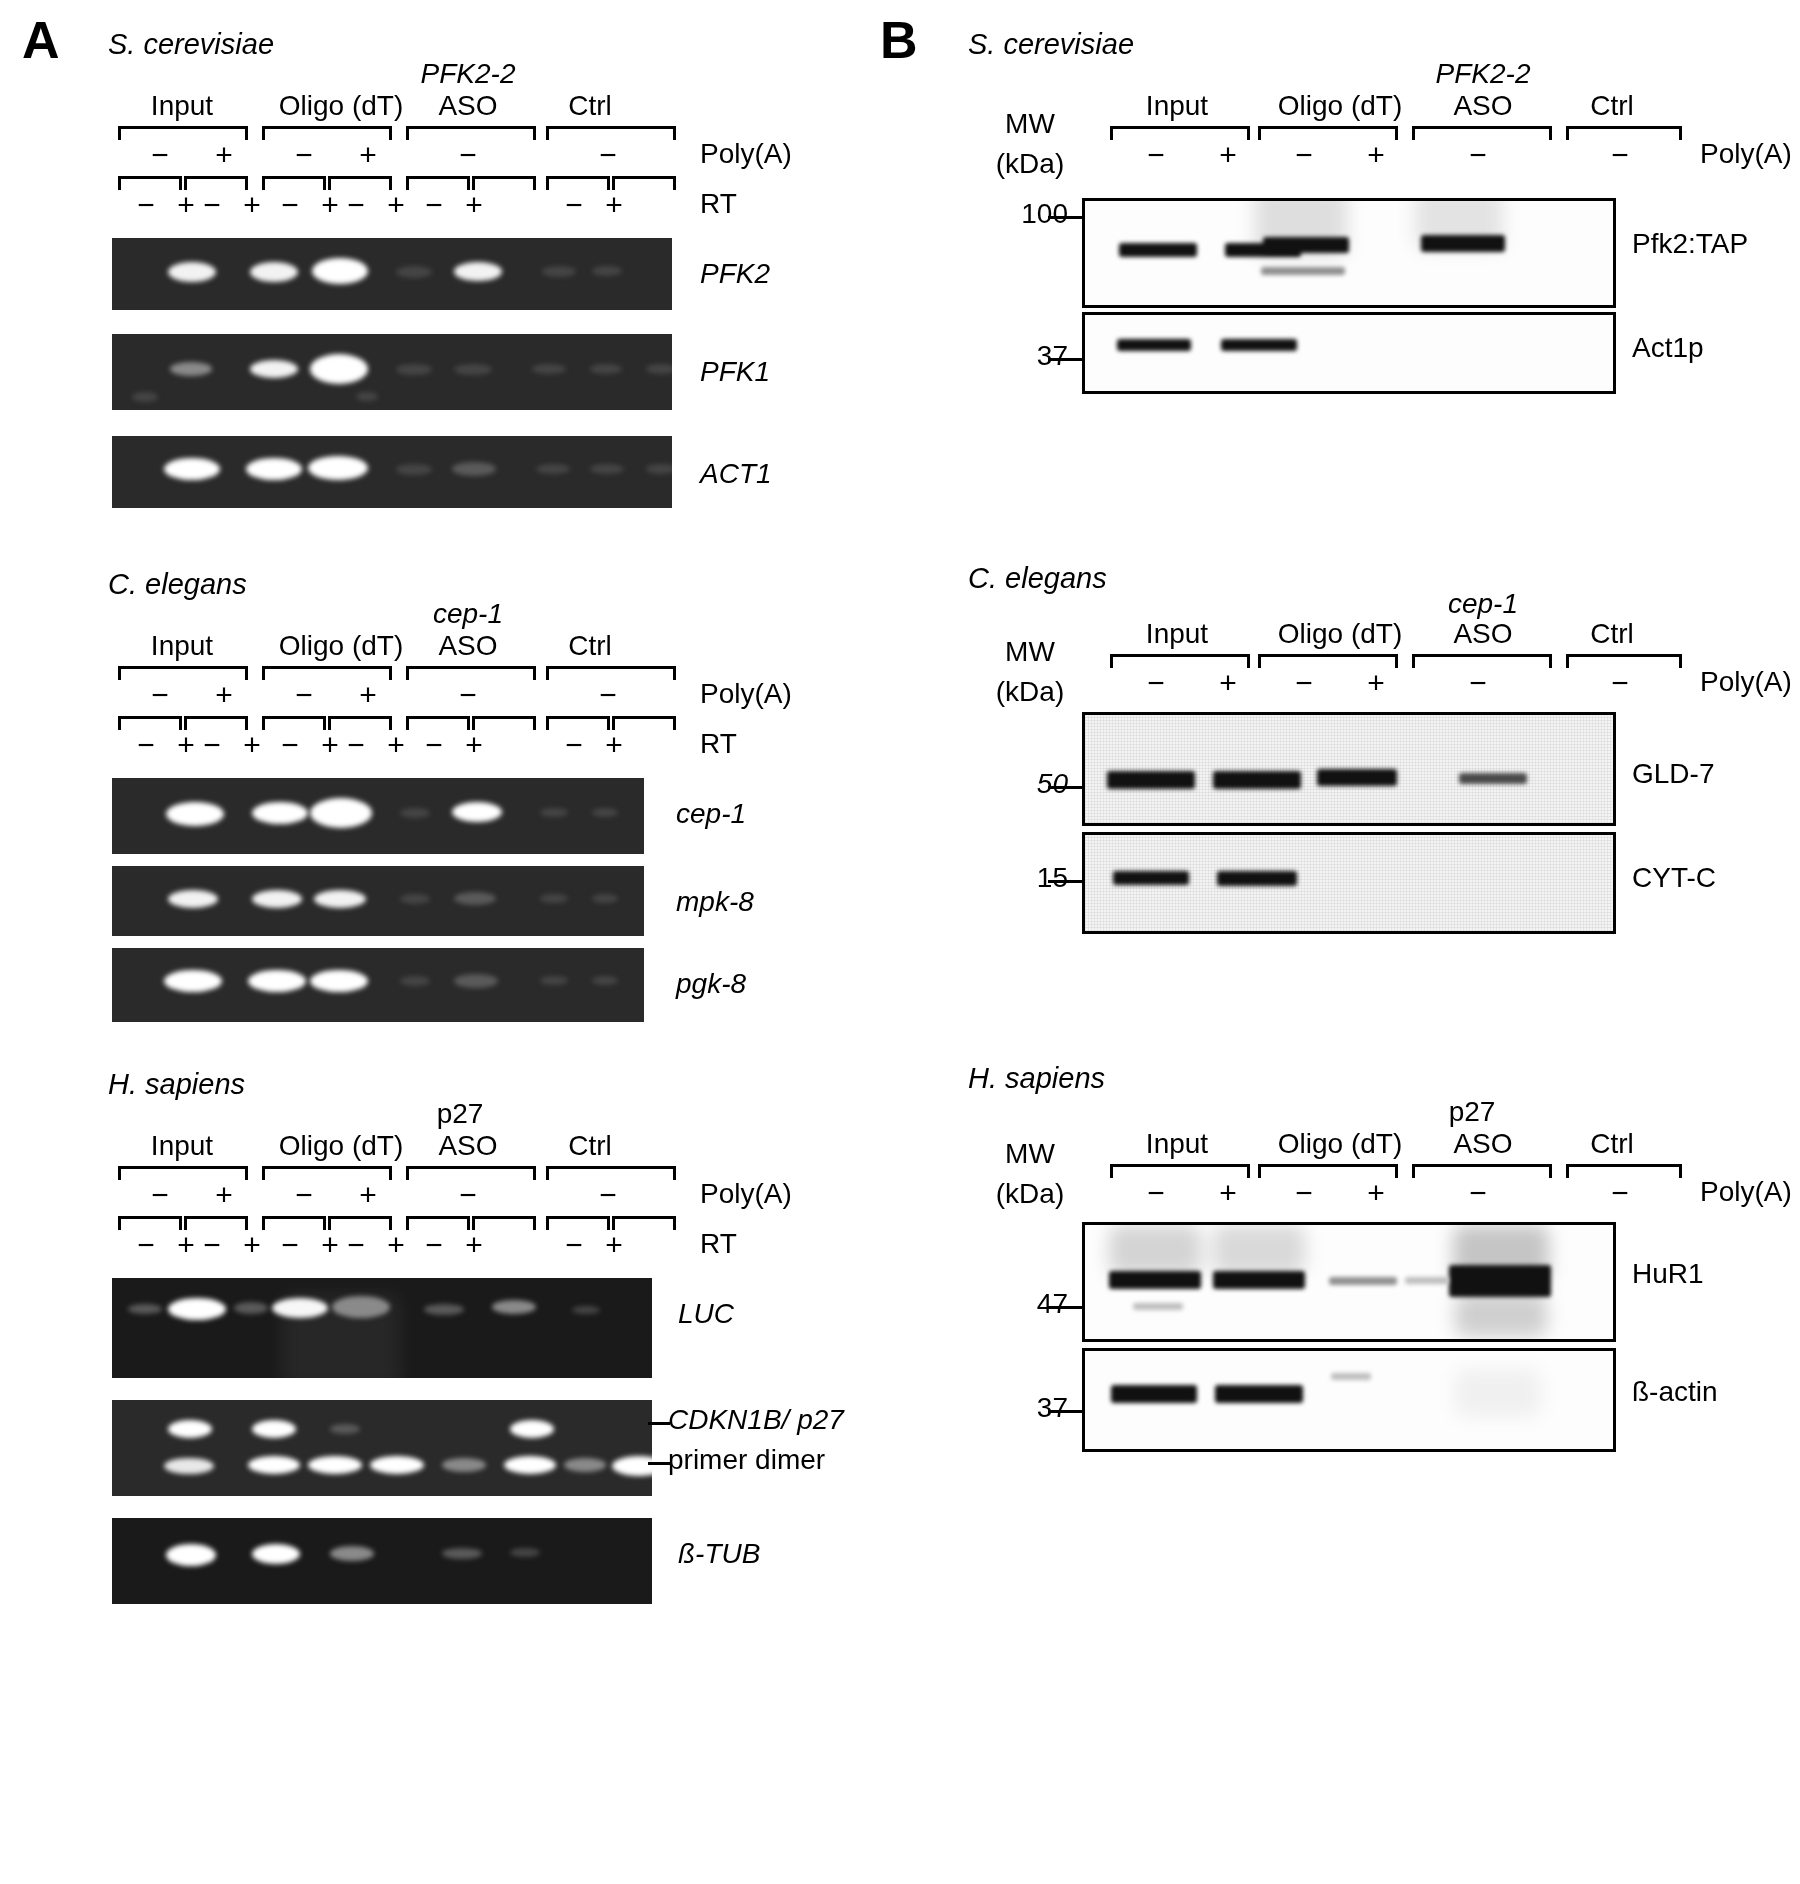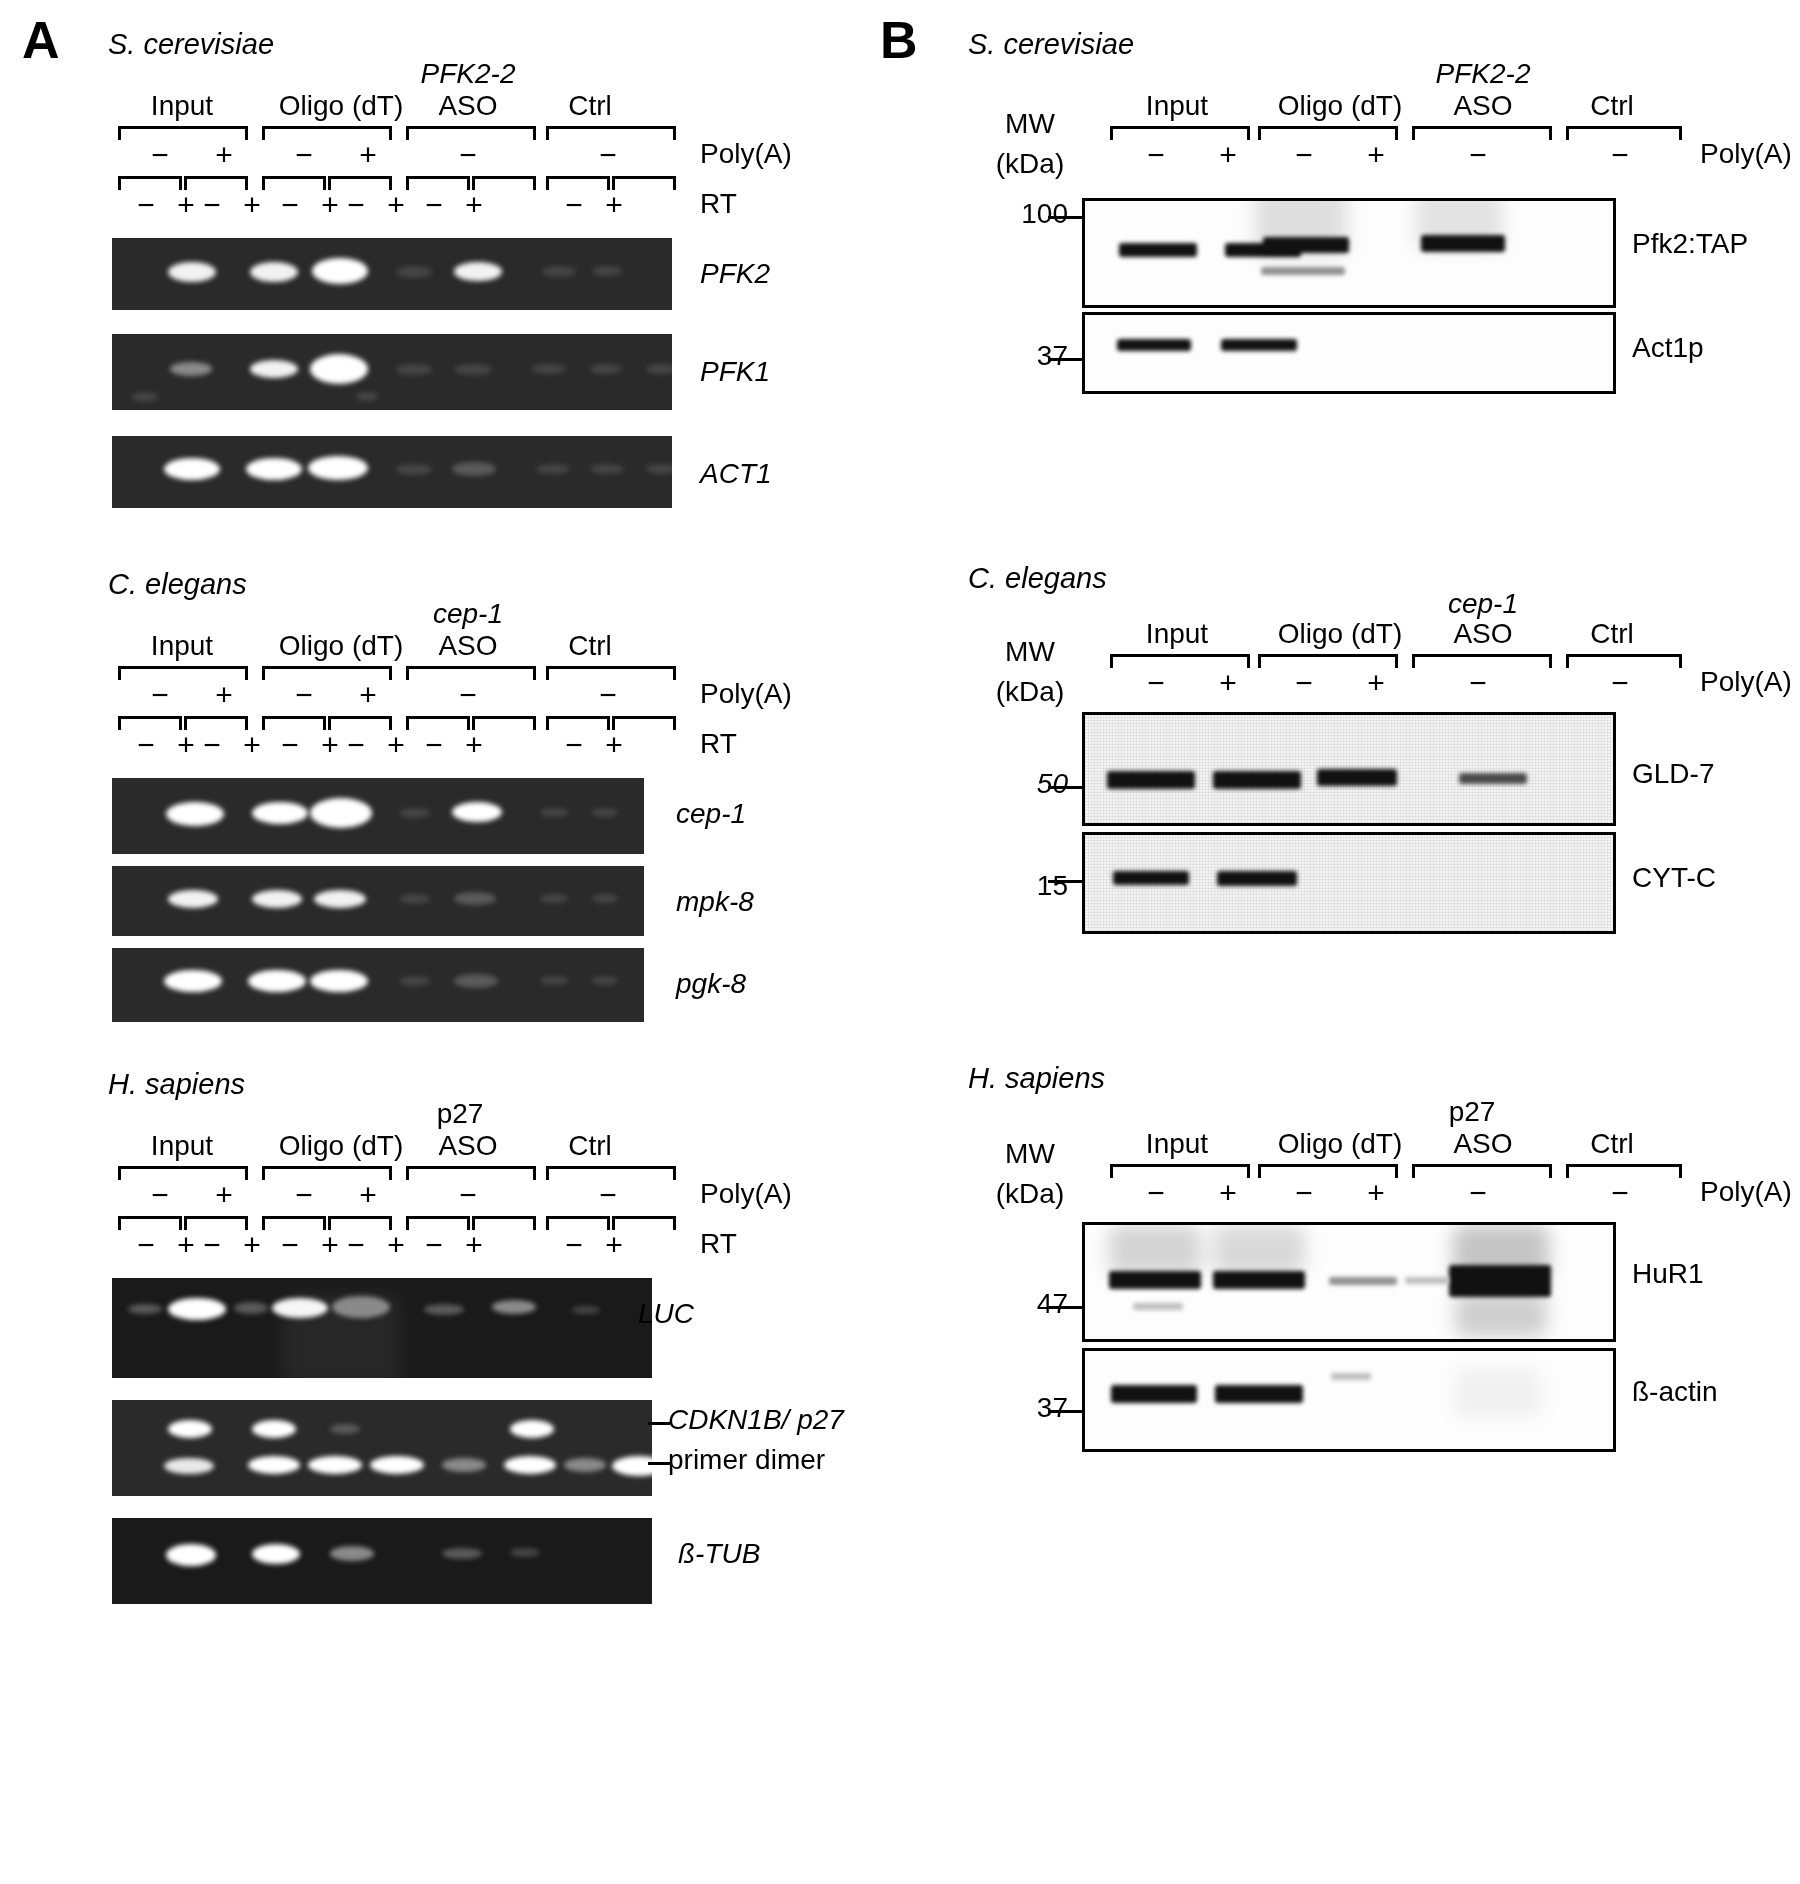--- a/index.html
+++ b/index.html
@@ -281,21 +281,21 @@
   <div class="smear" style="left:170px;top:16px;width:118px;height:94px;background:rgba(255,255,255,0.06);"></div>
   <div class="band faint" style="left:16px;top:26px;width:34px;height:10px;"></div>
   <div class="band" style="left:56px;top:20px;width:58px;height:22px;background:#ffffff;"></div>
   <div class="band faint" style="left:122px;top:24px;width:34px;height:12px;"></div>
   <div class="band" style="left:160px;top:20px;width:56px;height:20px;background:#f7f7f7;"></div>
   <div class="band dim" style="left:220px;top:18px;width:58px;height:22px;"></div>
   <div class="band faint" style="left:312px;top:26px;width:40px;height:11px;"></div>
   <div class="band dim" style="left:380px;top:22px;width:44px;height:14px;"></div>
   <div class="band vfaint" style="left:460px;top:28px;width:28px;height:8px;"></div>
 </div>
-<div class="row-side-label italic" style="left:638px;top:1298px;">LUC</div>
+<div class="row-side-label italic" style="left:678px;top:1298px;">LUC</div>
 
 <div class="gel" style="left:112px;top:1400px;width:540px;height:96px;">
   <div class="band" style="left:56px;top:20px;width:44px;height:18px;background:#ffffff;"></div>
   <div class="band" style="left:140px;top:20px;width:44px;height:18px;background:#ffffff;"></div>
   <div class="band" style="left:398px;top:20px;width:44px;height:18px;background:#ffffff;"></div>
   <div class="band faint" style="left:218px;top:24px;width:30px;height:10px;"></div>
 
   <div class="band" style="left:52px;top:58px;width:50px;height:16px;background:#e8e8e8;"></div>
   <div class="band" style="left:136px;top:56px;width:52px;height:18px;background:#ffffff;"></div>
   <div class="band" style="left:196px;top:56px;width:54px;height:18px;background:#ffffff;"></div>
@@ -399,21 +399,21 @@
   <div class="wband mid" style="left:374px;top:58px;width:68px;height:11px;"></div>
 </div>
 <div class="mw" style="left:988px;top:768px;width:80px;font-style:italic;">50</div>
 <div class="mw-tick" style="left:1048px;top:786px;width:34px;"></div>
 <div class="row-side-label" style="left:1632px;top:758px;">GLD-7</div>
 
 <div class="blot noisy" style="left:1082px;top:832px;width:528px;height:96px;">
   <div class="wband" style="left:28px;top:36px;width:76px;height:14px;"></div>
   <div class="wband" style="left:132px;top:36px;width:80px;height:15px;"></div>
 </div>
-<div class="mw" style="left:988px;top:862px;width:80px;margin-top:8px;">15</div>
+<div class="mw" style="left:988px;top:862px;width:80px;">15</div>
 <div class="mw-tick" style="left:1048px;top:880px;width:34px;"></div>
 <div class="row-side-label" style="left:1632px;top:862px;">CYT-C</div>
 
 <div class="species" style="left:968px;top:1062px;">H. sapiens</div>
 
 <div class="lane-label" style="left:1412px;top:1096px;width:120px;">p27</div>
 
 <div class="mwlabel" style="left:980px;top:1138px;width:100px;">MW</div>
 <div class="mwlabel" style="left:980px;top:1178px;width:100px;">(kDa)</div>
 

